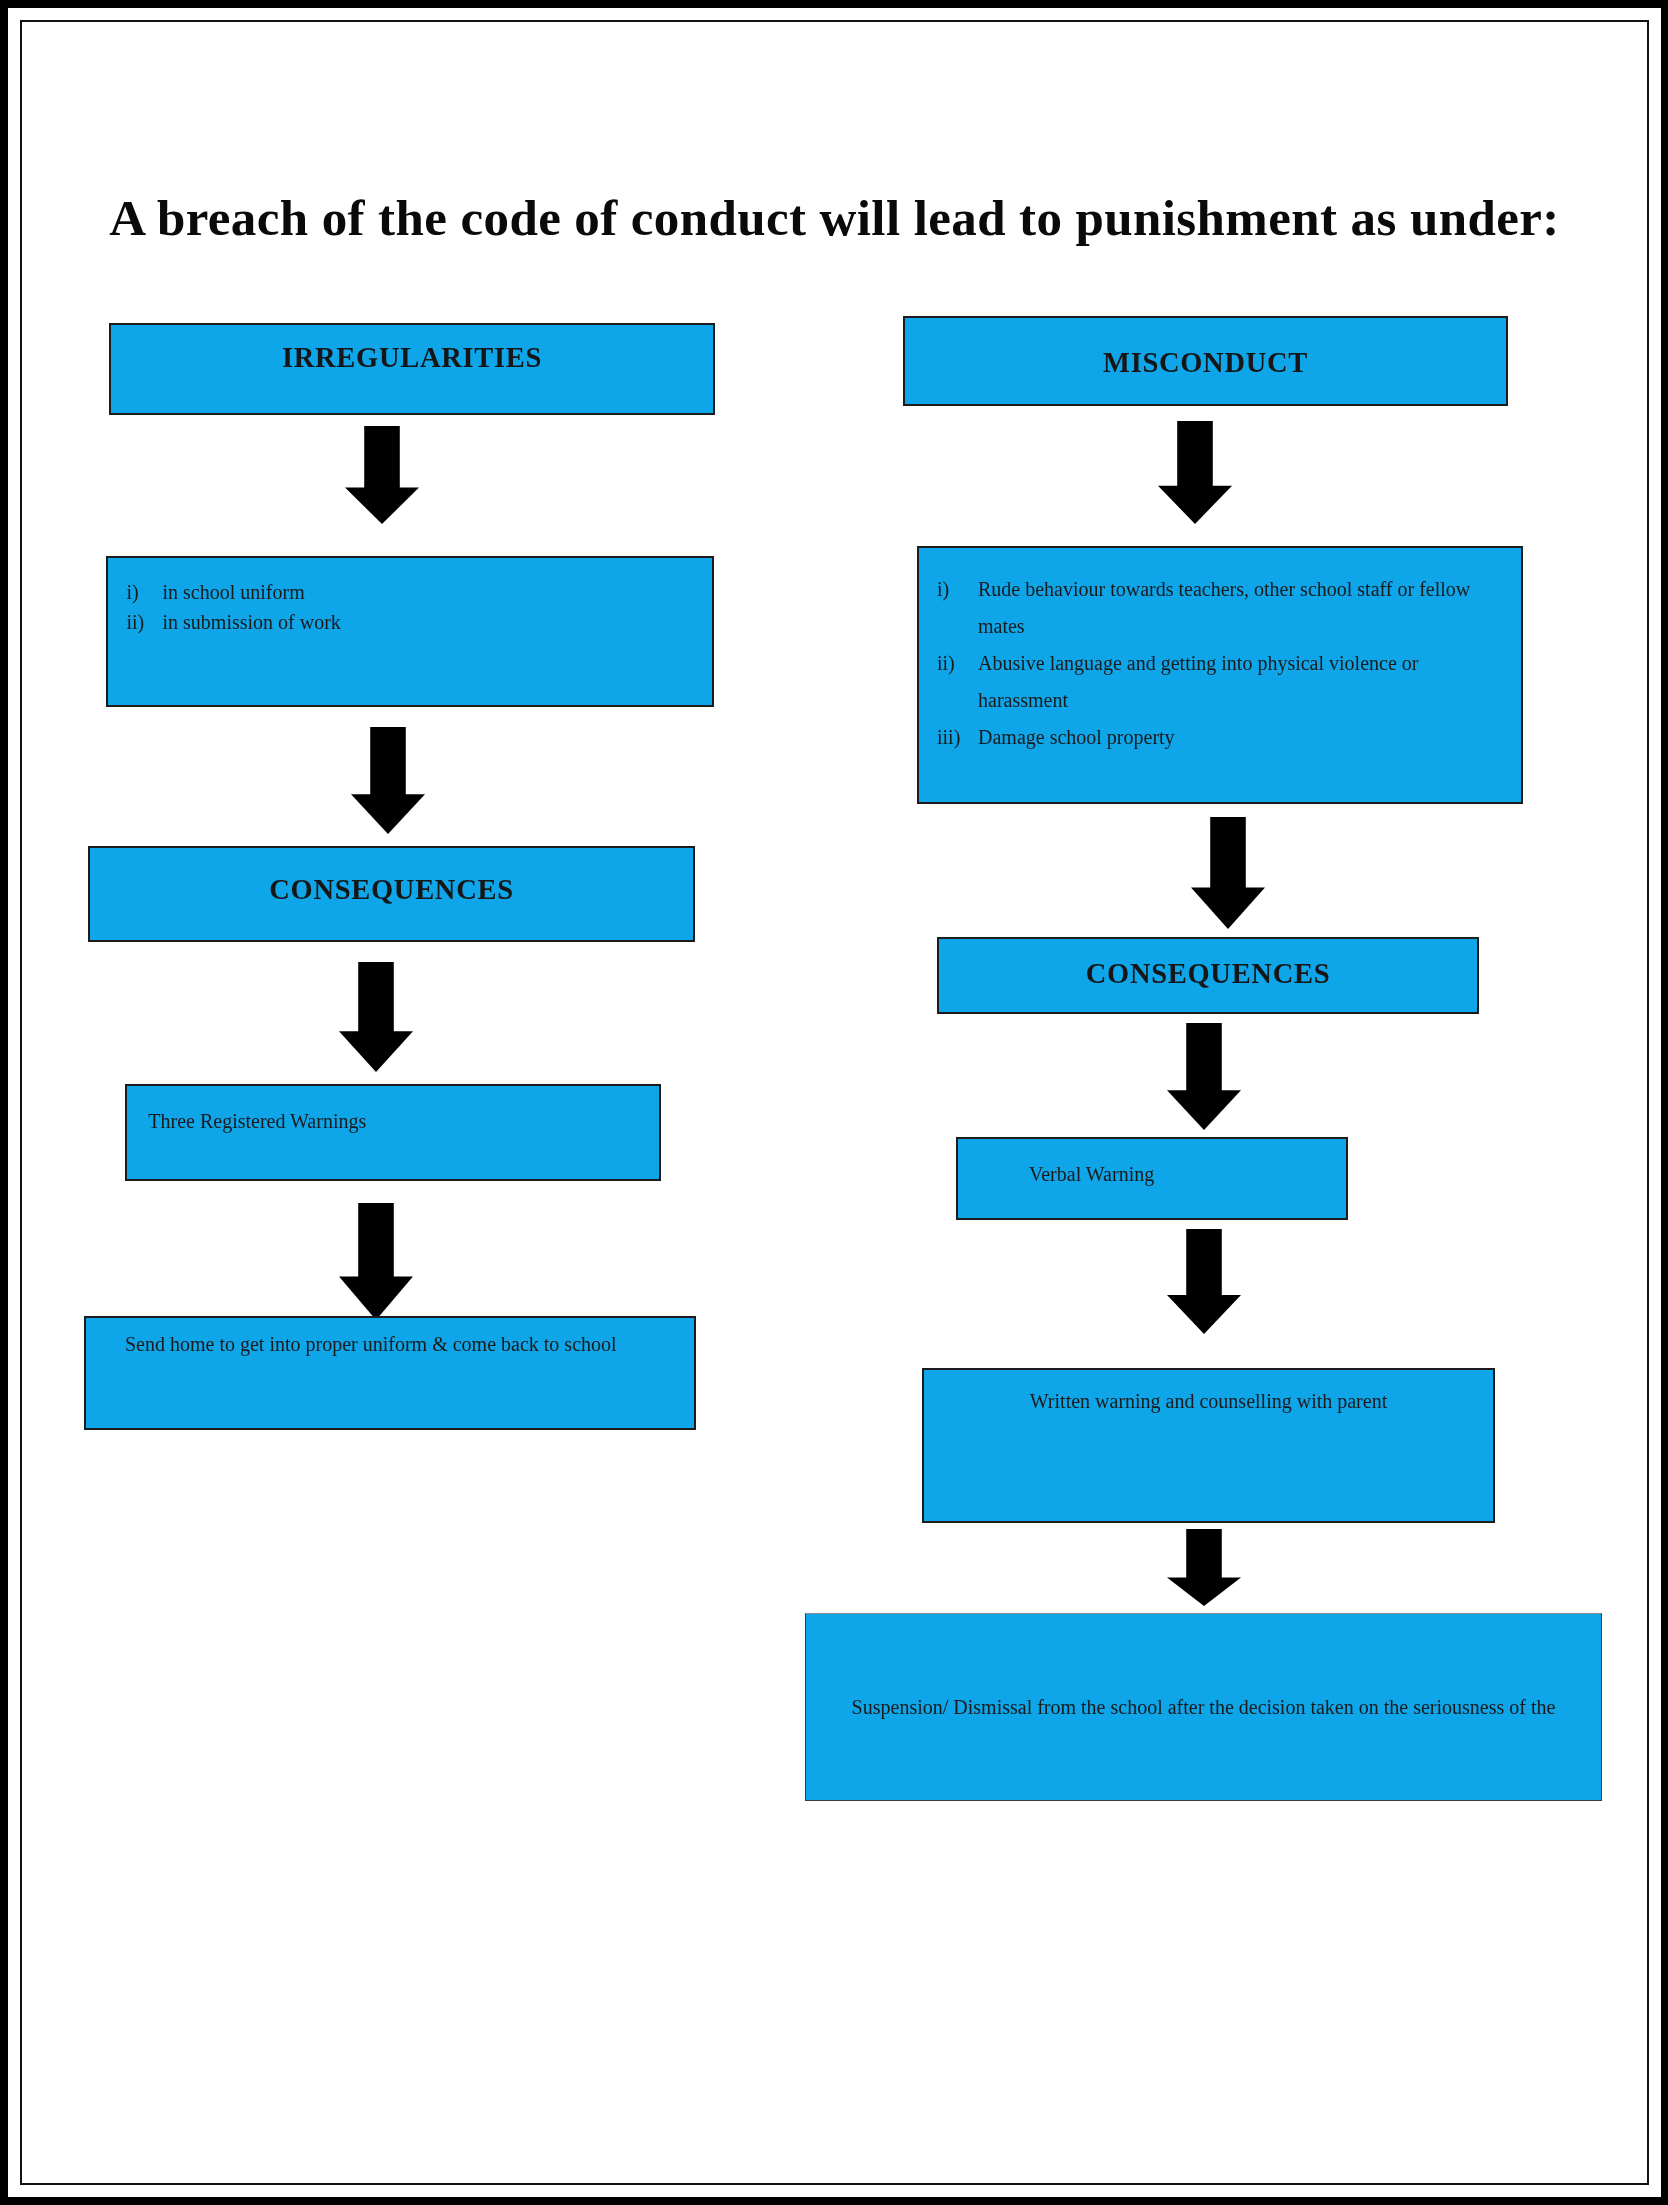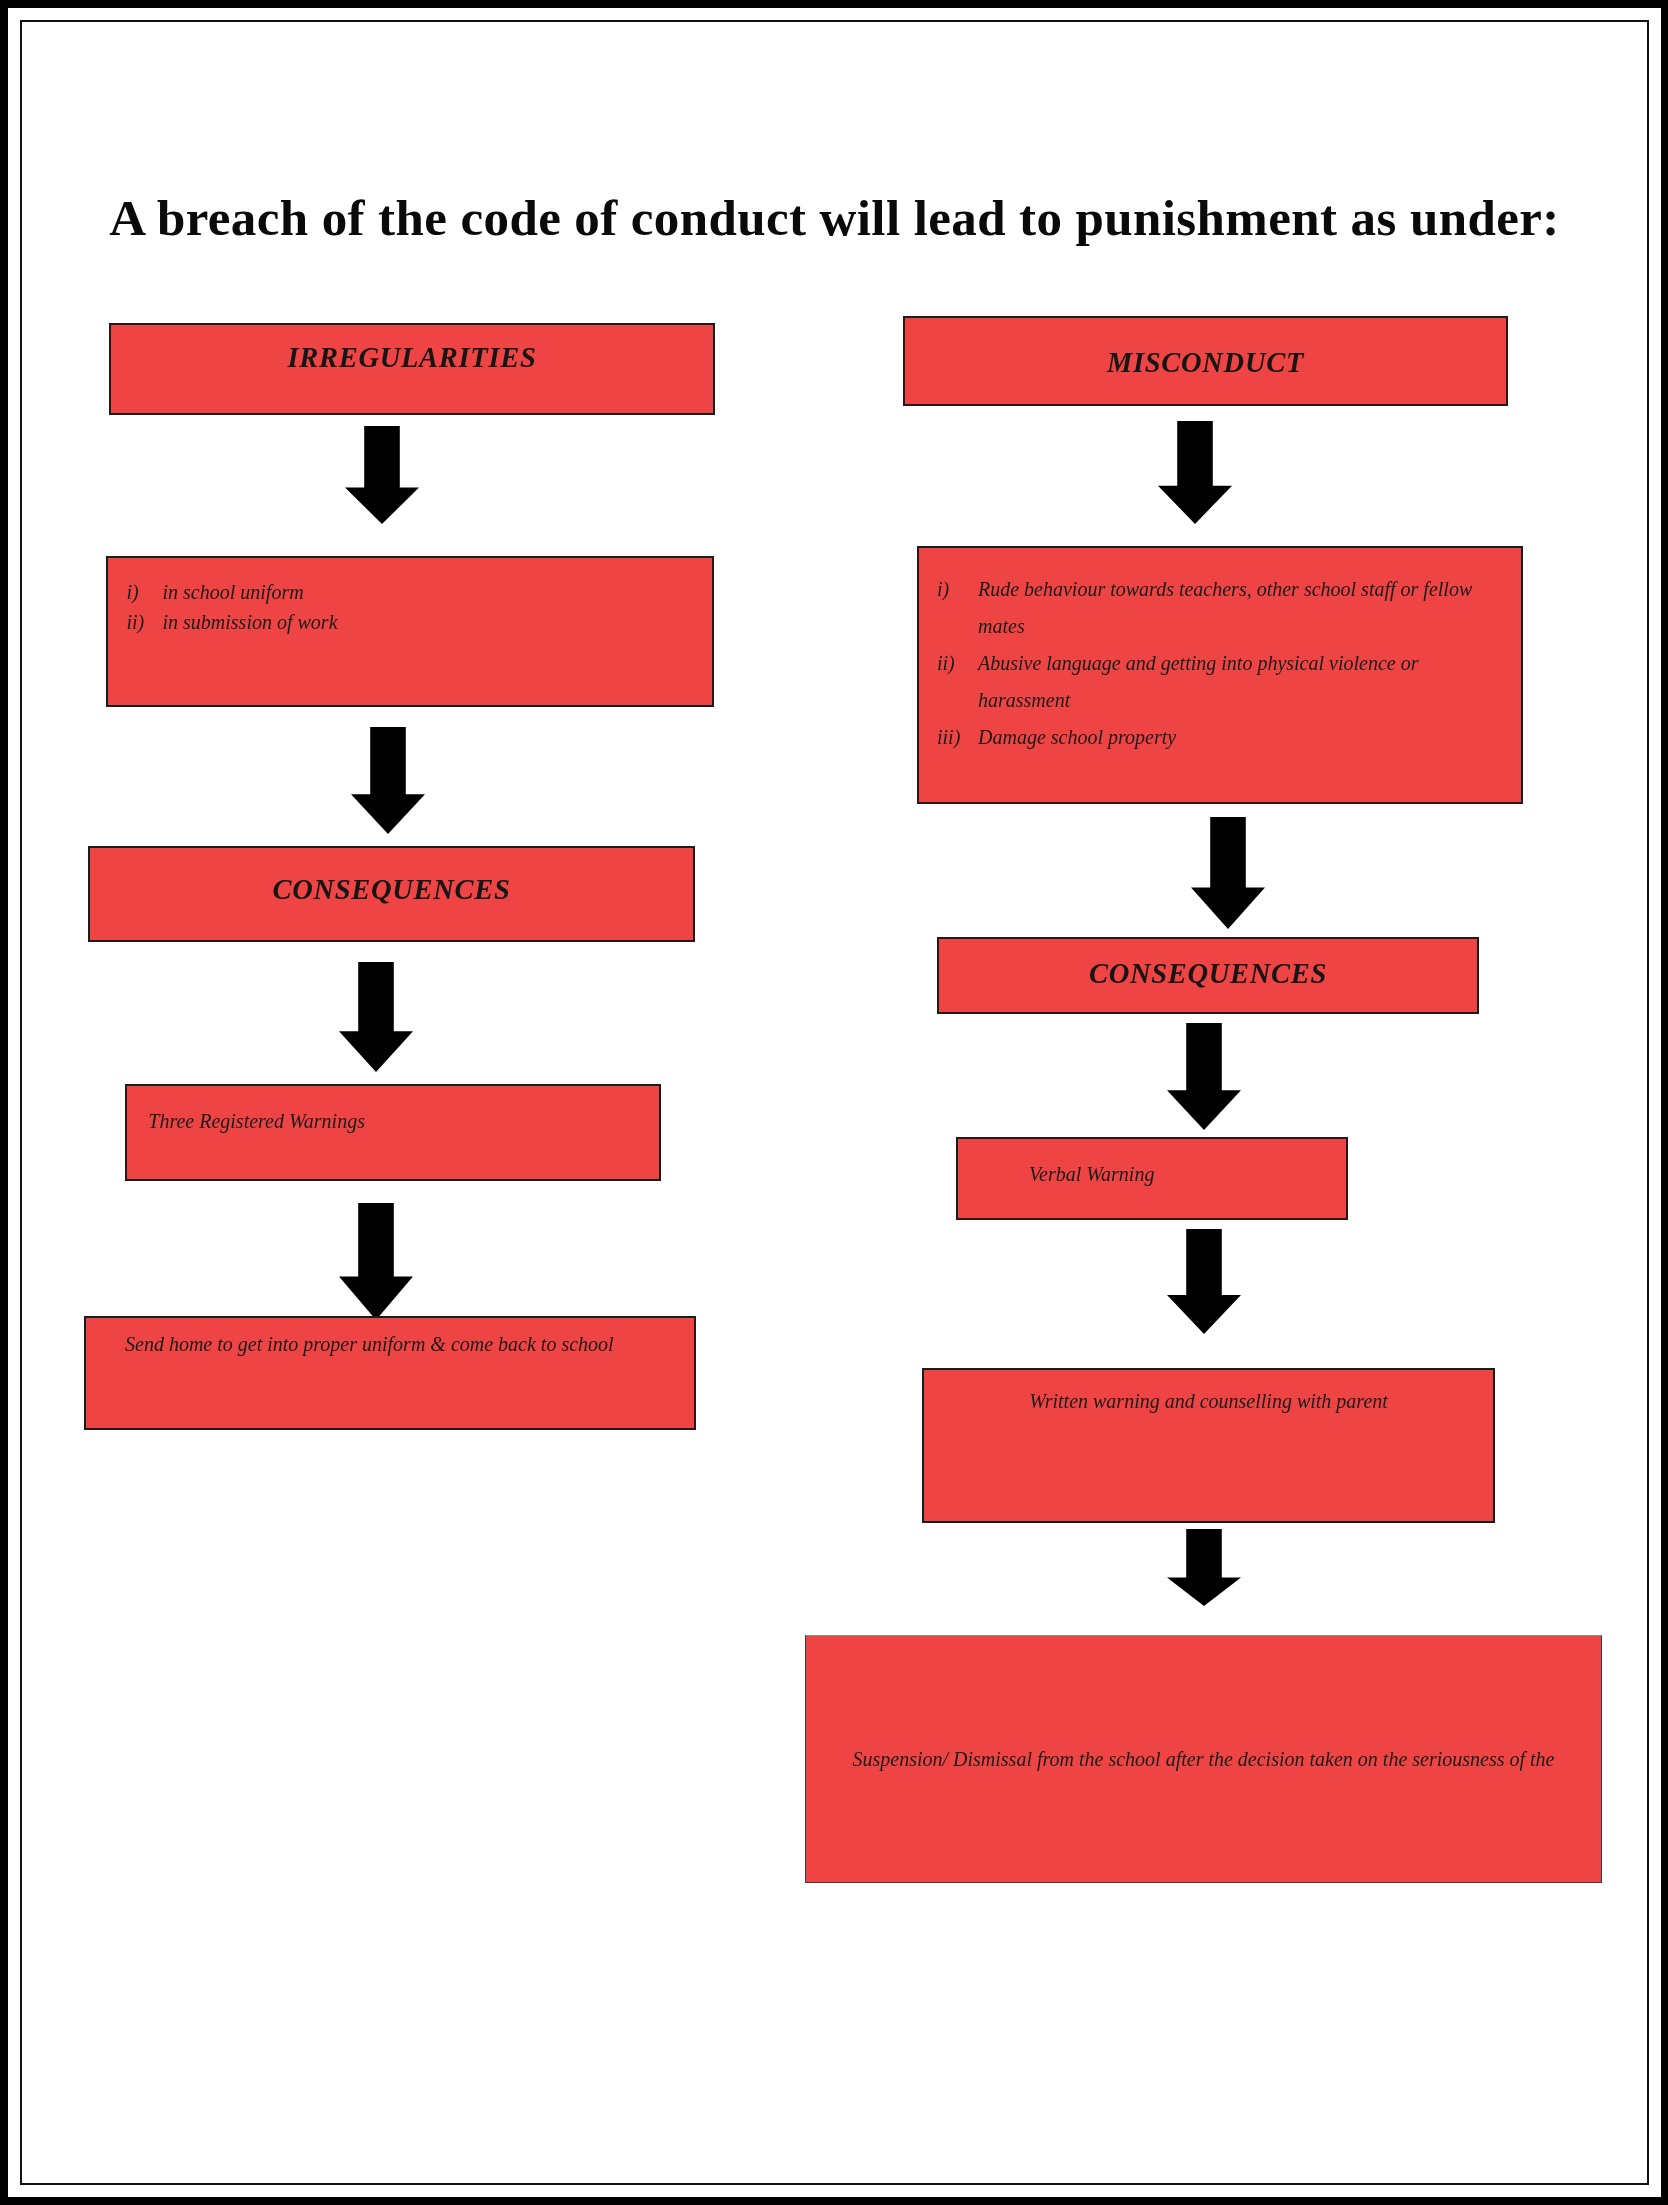--- a/index.html
+++ b/index.html
@@ -25,22 +25,21 @@
     position:absolute; left:0; top:189px; width:100%;
     margin:0;
     text-align:center;
     font-size:51px; font-weight:bold; letter-spacing:0.4px;
     color:#0a0a0a;
   }
   .box {
     position:absolute;
     box-sizing:border-box;
     border:2.1px solid #1c1c1c;
-    background:#ef4444;
-    font-style:italic;
+    background:#0ea5e9;
   }
   .hdr {
     text-align:center;
     font-weight:bold;
     font-size:28.5px;
     letter-spacing:0.7px;
     color:#161616;
   }
   .body-text { font-size:20px; color:#1b1b1b; }
 
@@ -51,24 +50,24 @@
   .b-three { left:125px; top:1084px; width:536px; height:97px; padding:23px 14.2px 0 21.3px; }
   .b-send  { left:84px; top:1316px; width:612px; height:114px; padding:14.2px 14.2px 0 39px; }
 
   
   .b-mis   { left:903px; top:316px;  width:605px; height:90px; padding-top:29px; }
   .b-ritems{ left:917px; top:546px;  width:606px; height:258px; padding:23px 30px 0 18px; }
   .b-rcons { left:937px; top:937px; width:542px; height:77px; padding-top:18.5px; }
   .b-verb  { left:956px; top:1137px; width:392px; height:83px; padding:23px 0 0 71px; }
   .b-writ  { left:922px; top:1368px; width:573px; height:155px; padding:18.5px 21.3px 0 21.3px; text-align:center; }
   .b-susp  {
-    left:805px; top:1613px; width:797px; height:248px;
+    left:805px; top:1613px; width:797px; height:188px;
     border:1.4px solid #3a3a3a; border-top-color:#8a8a8a;
     display:flex; flex-direction:column; justify-content:center; align-items:center;
-    text-align:center; padding:0 21.3px;margin-top:22px;
+    text-align:center; padding:0 21.3px;
   }
   .b-susp .line { line-height:34px; white-space:pre-wrap; }
 
   .li { display:flex; line-height:30px; }
   .li .num { flex:none; width:36px; }
   .li .txt { flex:1; }
   .r-li { line-height:37px; }
   .r-li .num { width:41px; }
 
   .single-line { line-height:24px; }

